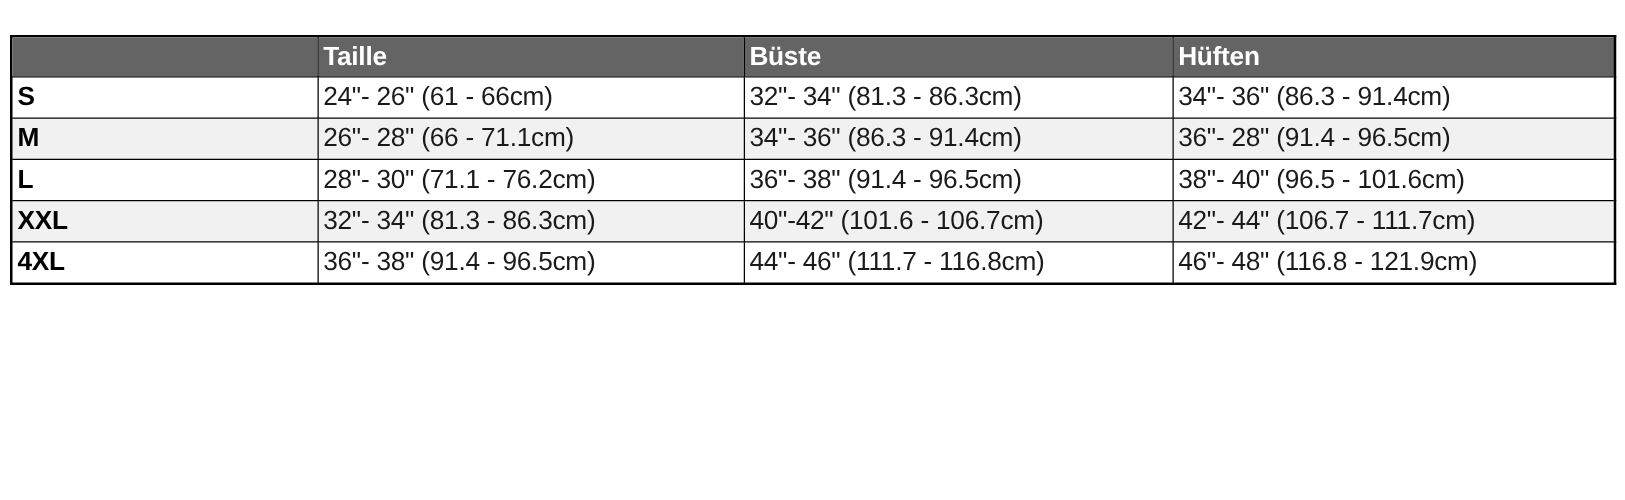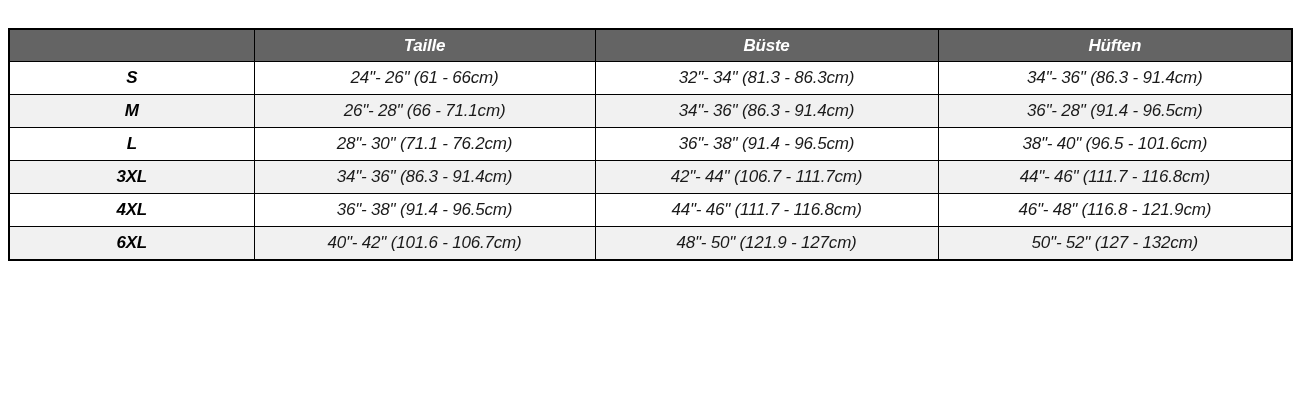--- a/index.html
+++ b/index.html
@@ -18,30 +18,29 @@
     width: 1283px;
   }
   table {
     width: 100%;
     border-collapse: collapse;
     table-layout: fixed;
     border: 2px solid var(--border-color, #000);
   }
   th, td {
     border: 1px solid var(--border-color, #000);
-    text-align: center;
+    text-align: left;
     vertical-align: middle;
     padding: 0 4px;
-    font-size: 17px;
+    font-size: 21px;
     letter-spacing: -0.2px;
     color: #1a1a1a;
     height: 32px;
     white-space: nowrap;
     overflow: hidden;
-    font-style: italic;
   }
   thead th {
     background: var(--header-bg, #646464);
     color: var(--header-text, #ffffff);
     font-weight: bold;
     height: 31px;
   }
   td.size-col {
     font-weight: bold;
     color: #000000;
@@ -85,32 +84,26 @@
         <td>34"- 36" (86.3 - 91.4cm)</td>
         <td>36"- 28" (91.4 - 96.5cm)</td>
       </tr>
       <tr>
         <td class="size-col">L</td>
         <td>28"- 30" (71.1 - 76.2cm)</td>
         <td>36"- 38" (91.4 - 96.5cm)</td>
         <td>38"- 40" (96.5 - 101.6cm)</td>
       </tr>
       <tr>
-        <td class="size-col">3XL</td>
-        <td>34"- 36" (86.3 - 91.4cm)</td>
+        <td class="size-col">XXL</td>
+        <td>32"- 34" (81.3 - 86.3cm)</td>
+        <td>40"-42" (101.6 - 106.7cm)</td>
         <td>42"- 44" (106.7 - 111.7cm)</td>
-        <td>44"- 46" (111.7 - 116.8cm)</td>
       </tr>
       <tr>
         <td class="size-col">4XL</td>
         <td>36"- 38" (91.4 - 96.5cm)</td>
         <td>44"- 46" (111.7 - 116.8cm)</td>
         <td>46"- 48" (116.8 - 121.9cm)</td>
       </tr>
-      <tr>
-        <td class="size-col">6XL</td>
-        <td>40"- 42" (101.6 - 106.7cm)</td>
-        <td>48"- 50" (121.9 - 127cm)</td>
-        <td>50"- 52" (127 - 132cm)</td>
-      </tr>
     </tbody>
   </table>
 </div>
 
 </body></html>

